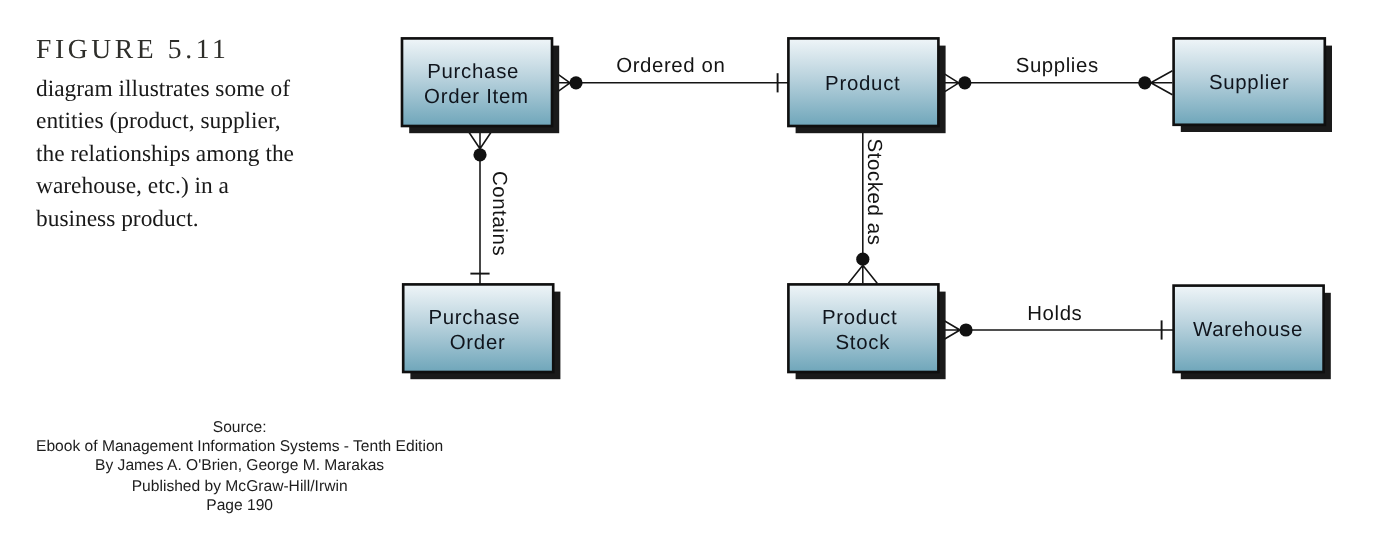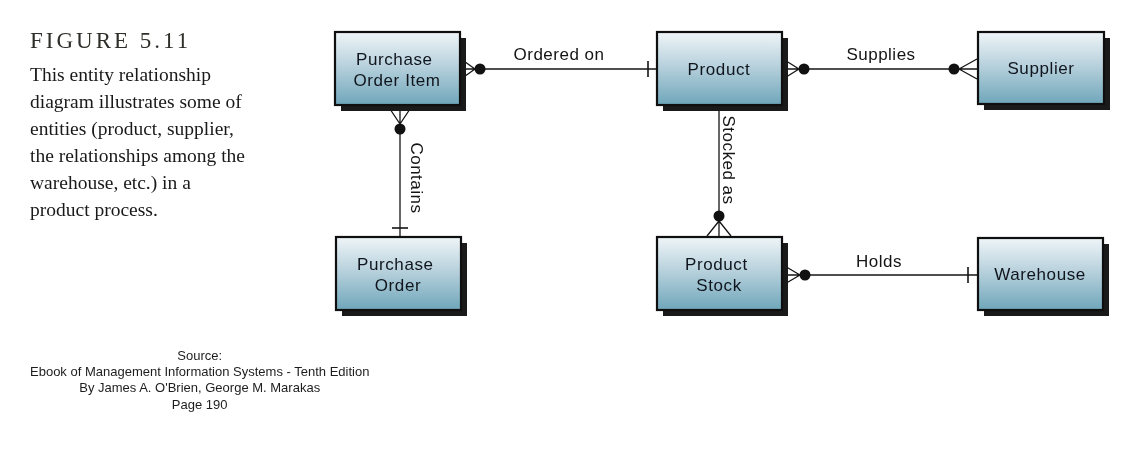--- a/index.html
+++ b/index.html
@@ -46,26 +46,25 @@
   .source-line {
     font-family: "Liberation Sans", sans-serif;
     font-size: 13px; line-height: 16.2px; color: #1d1d1d;
   }
 </style>
 </head>
 <body>
 
 <div id="caption-block">
   <div id="figure-title">FIGURE 5.11</div>
-  <div class="caption-line">This entity relationship</div>
   <div class="caption-line">diagram illustrates some of</div>
   <div class="caption-line">entities (product, supplier,</div>
   <div class="caption-line">the relationships among the</div>
   <div class="caption-line">warehouse, etc.) in a</div>
-  <div class="caption-line">product process.</div>
+  <div class="caption-line">business product.</div>
 </div>
 
 <svg id="erd-svg" width="1144" height="458" viewBox="0 0 1144 458" xmlns="http://www.w3.org/2000/svg">
   <defs>
     <linearGradient id="boxGrad" x1="0" y1="0" x2="0" y2="1">
       <stop offset="0" stop-color="#eff5f8"></stop>
       <stop offset="0.45" stop-color="#b9d2dd"></stop>
       <stop offset="1" stop-color="#6fa6ba"></stop>
     </linearGradient>
   </defs>
@@ -153,14 +152,15 @@
     <rect class="ent-shadow" x="984" y="244" width="125" height="72"></rect>
     <rect class="ent-box" x="978" y="238" width="125" height="72"></rect>
     <text class="ent-label" x="1040" y="280">Warehouse</text>
   </g>
 </svg>
 
 <div id="source-block">
   <div class="source-line">Source:</div>
   <div class="source-line">Ebook of Management Information Systems - Tenth Edition</div>
   <div class="source-line">By James A. O'Brien, George M. Marakas</div>
+  <div class="source-line">Published by McGraw-Hill/Irwin</div>
   <div class="source-line">Page 190</div>
 </div>
 
 </body></html>

